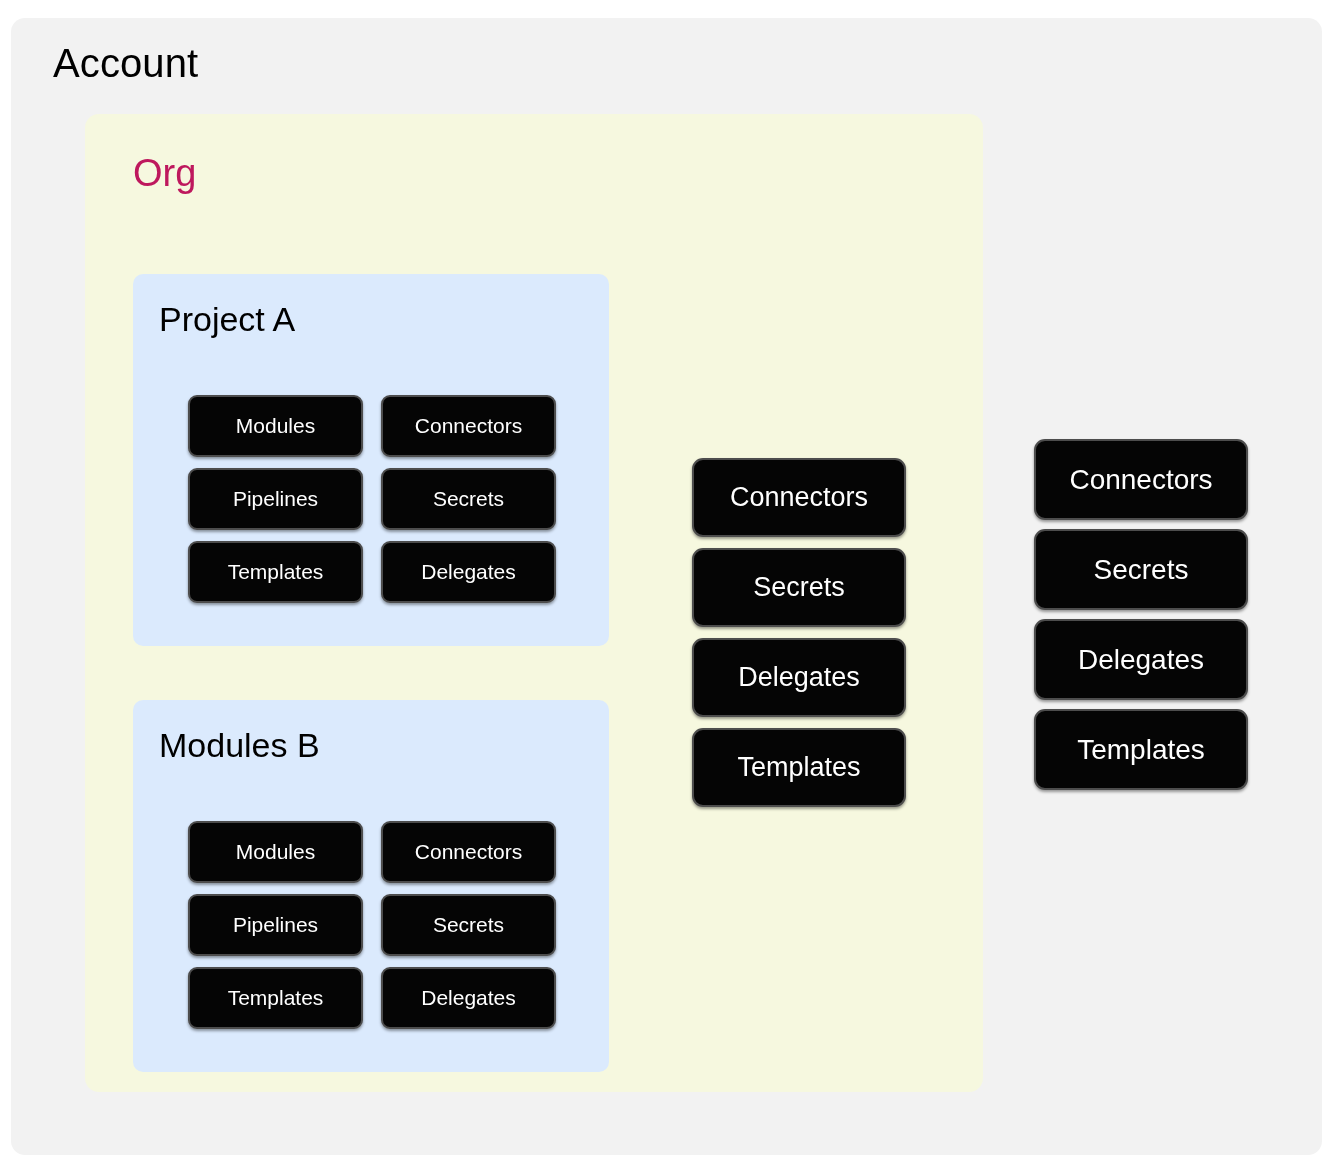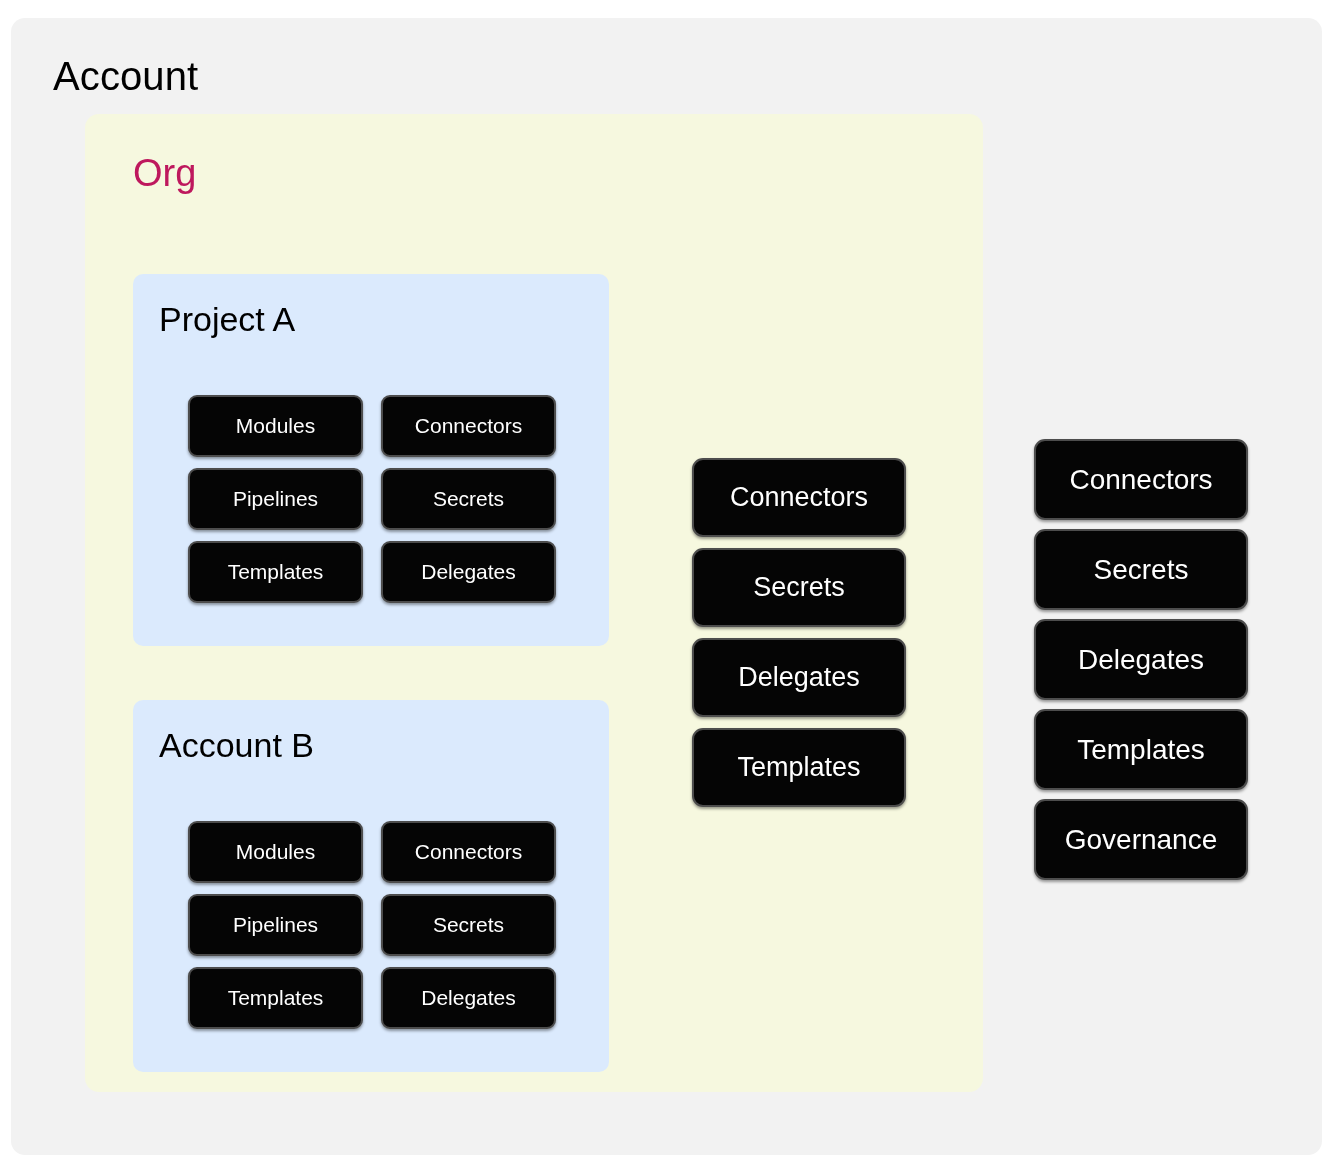--- a/index.html
+++ b/index.html
@@ -30,21 +30,20 @@
   .account-title {
     position: absolute;
     left: 42px;
     top: 22px;
     font-size: 40px;
     line-height: 1.15;
     color: #000000;
     font-weight: 400;
     letter-spacing: 0.1px;
     white-space: nowrap;
-    margin-top: 13px;
   }
 
   
   .org-card {
     position: absolute;
     left: 74px;
     top: 96px;
     width: 898px;
     height: 978px;
     background: #f6f8df;
@@ -165,21 +164,21 @@
         <div class="btn small">Modules</div>
         <div class="btn small">Connectors</div>
         <div class="btn small">Pipelines</div>
         <div class="btn small">Secrets</div>
         <div class="btn small">Templates</div>
         <div class="btn small">Delegates</div>
       </div>
     </div>
 
     <div class="project-card proj-1">
-      <div class="project-title">Account B</div>
+      <div class="project-title">Modules B</div>
       <div class="project-grid">
         <div class="btn small">Modules</div>
         <div class="btn small">Connectors</div>
         <div class="btn small">Pipelines</div>
         <div class="btn small">Secrets</div>
         <div class="btn small">Templates</div>
         <div class="btn small">Delegates</div>
       </div>
     </div>
 
@@ -190,16 +189,15 @@
       <div class="btn medium">Templates</div>
     </div>
 
   </div>
 
   <div class="account-items">
     <div class="btn large">Connectors</div>
     <div class="btn large">Secrets</div>
     <div class="btn large">Delegates</div>
     <div class="btn large">Templates</div>
-    <div class="btn large">Governance</div>
   </div>
 
 </div>
 
 </body></html>

